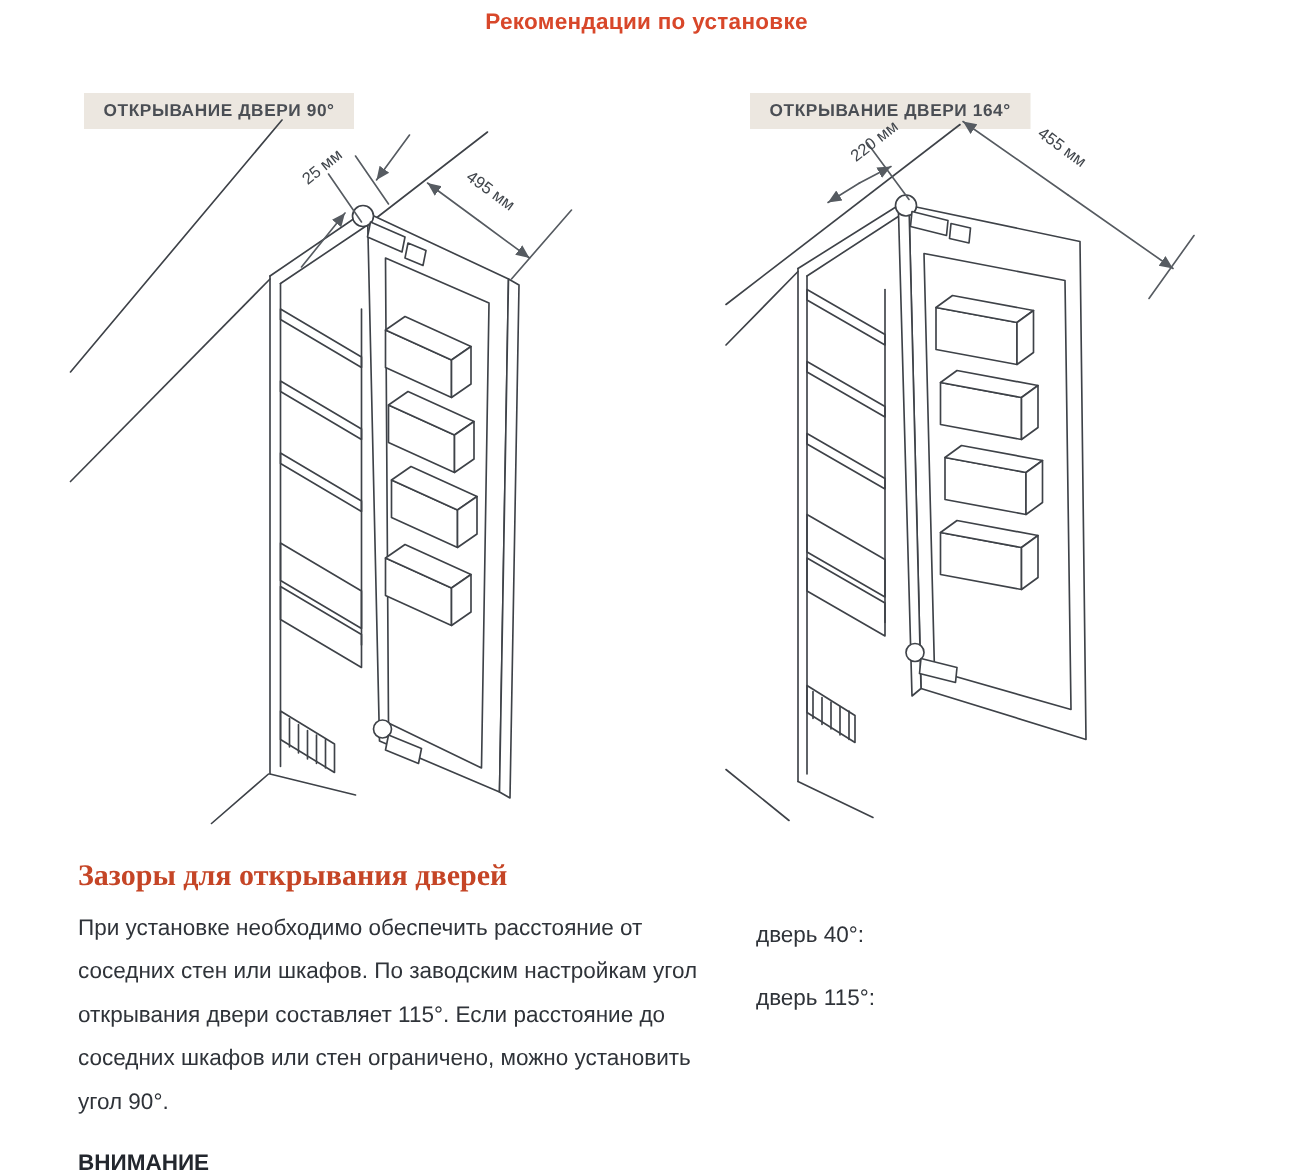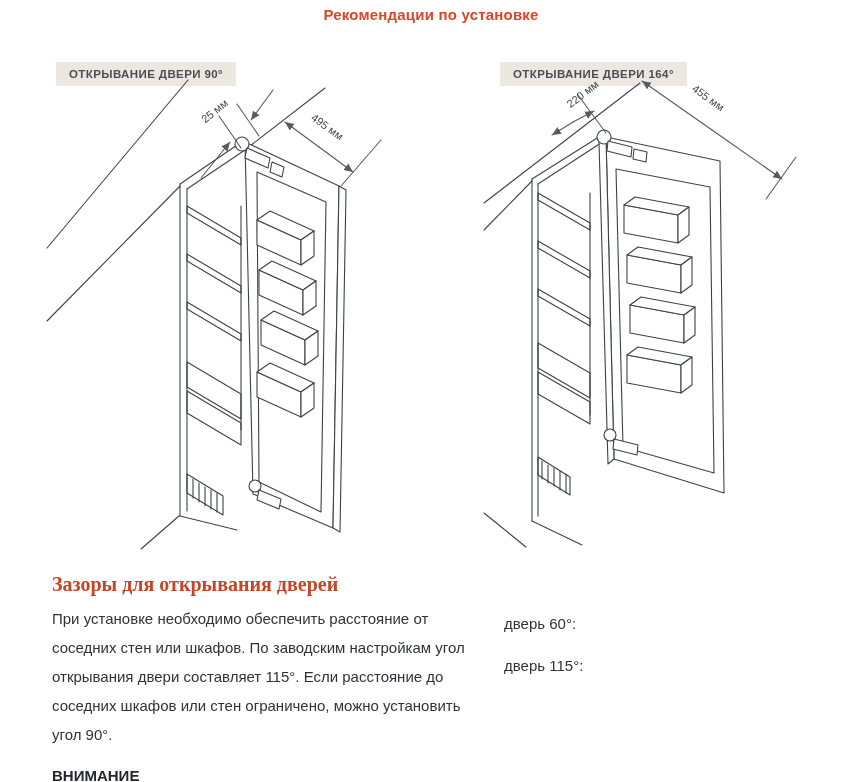--- a/index.html
+++ b/index.html
@@ -240,19 +240,19 @@
 
 <div class="col left">
   <h2 class="red-heading">Зазоры для открывания дверей</h2>
   <p>При установке необходимо обеспечить расстояние от соседних стен или шкафов. По заводским настройкам угол открывания двери составляет 115°. Если расстояние до соседних шкафов или стен ограничено, можно установить угол 90°.</p>
   <p class="warning-title">ВНИМАНИЕ</p>
 
 </div>
 
 <div class="col right">
   <div class="block">
-    <p>дверь 60°:</p>
+    <p>дверь 40°:</p>
   </div>
   <div class="block">
     <p>дверь 115°:</p>
 
   </div>
 </div>
 
 </body></html>

